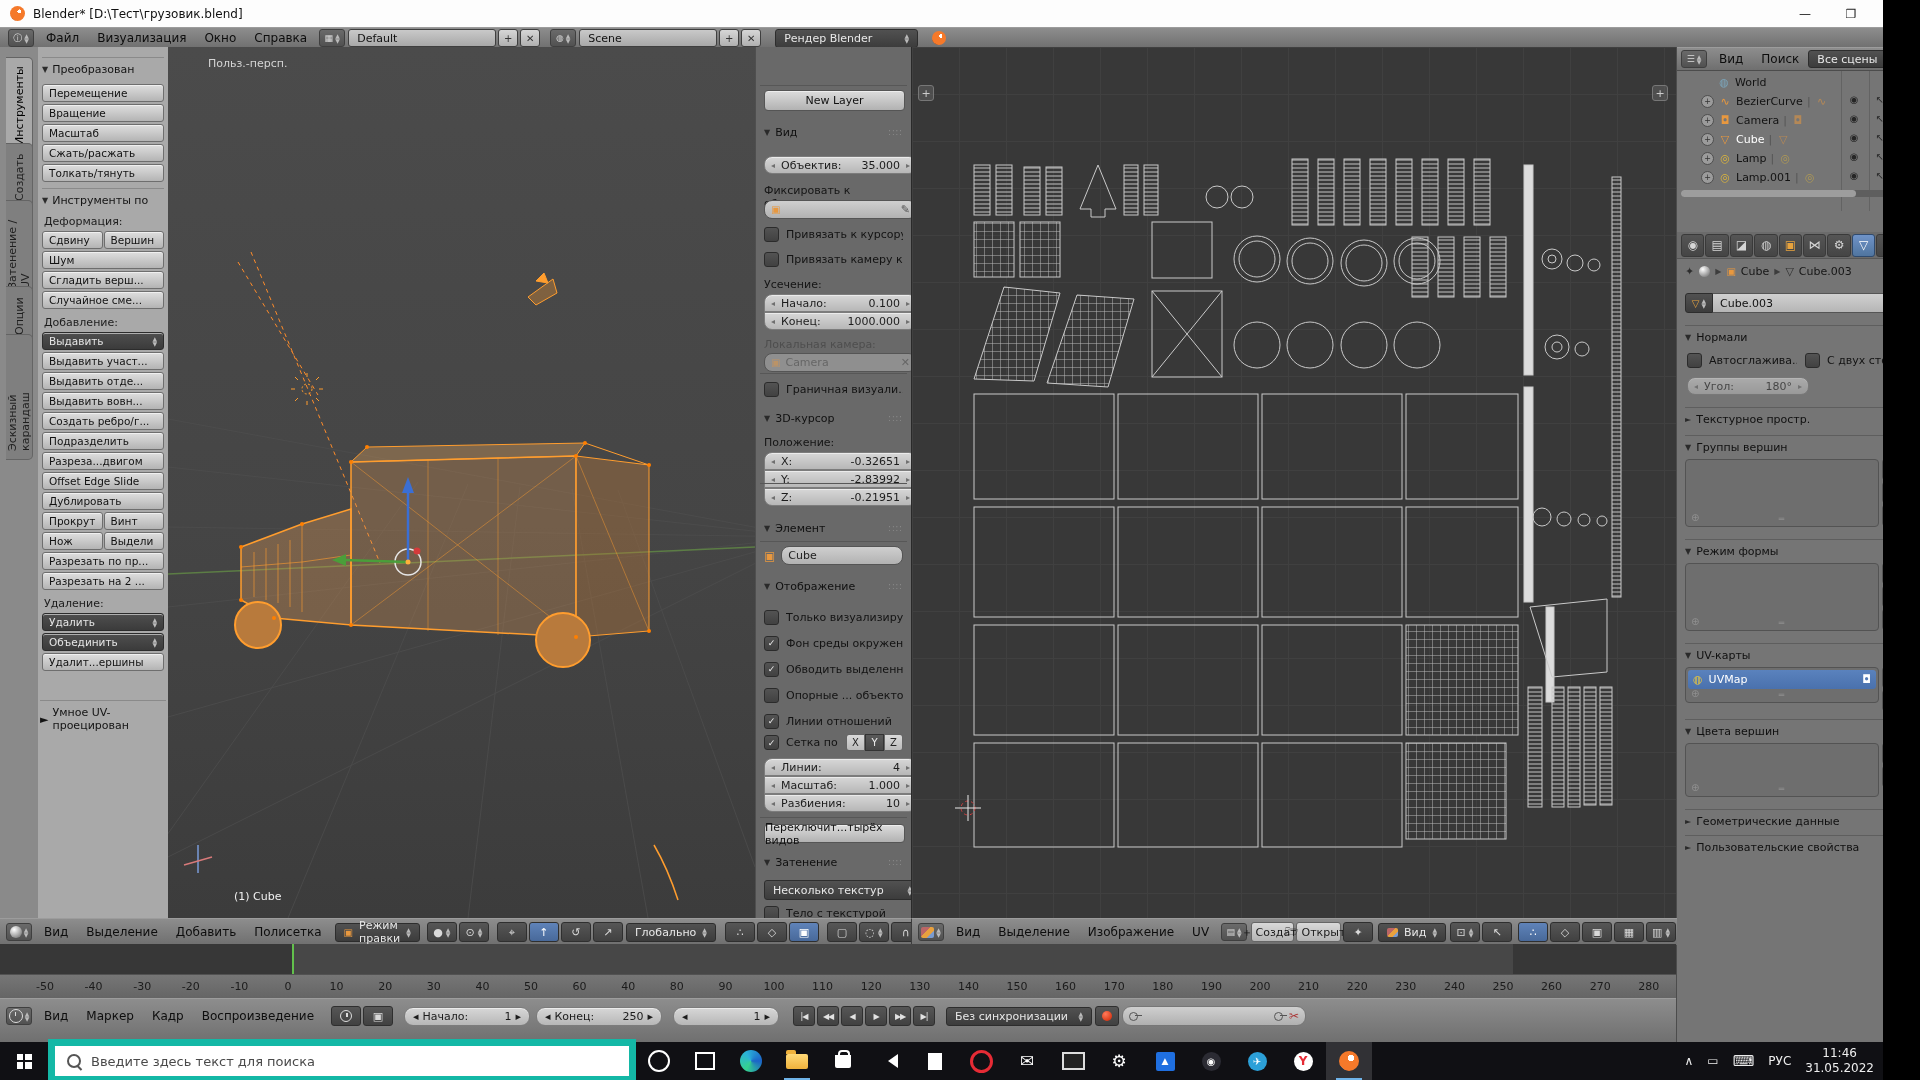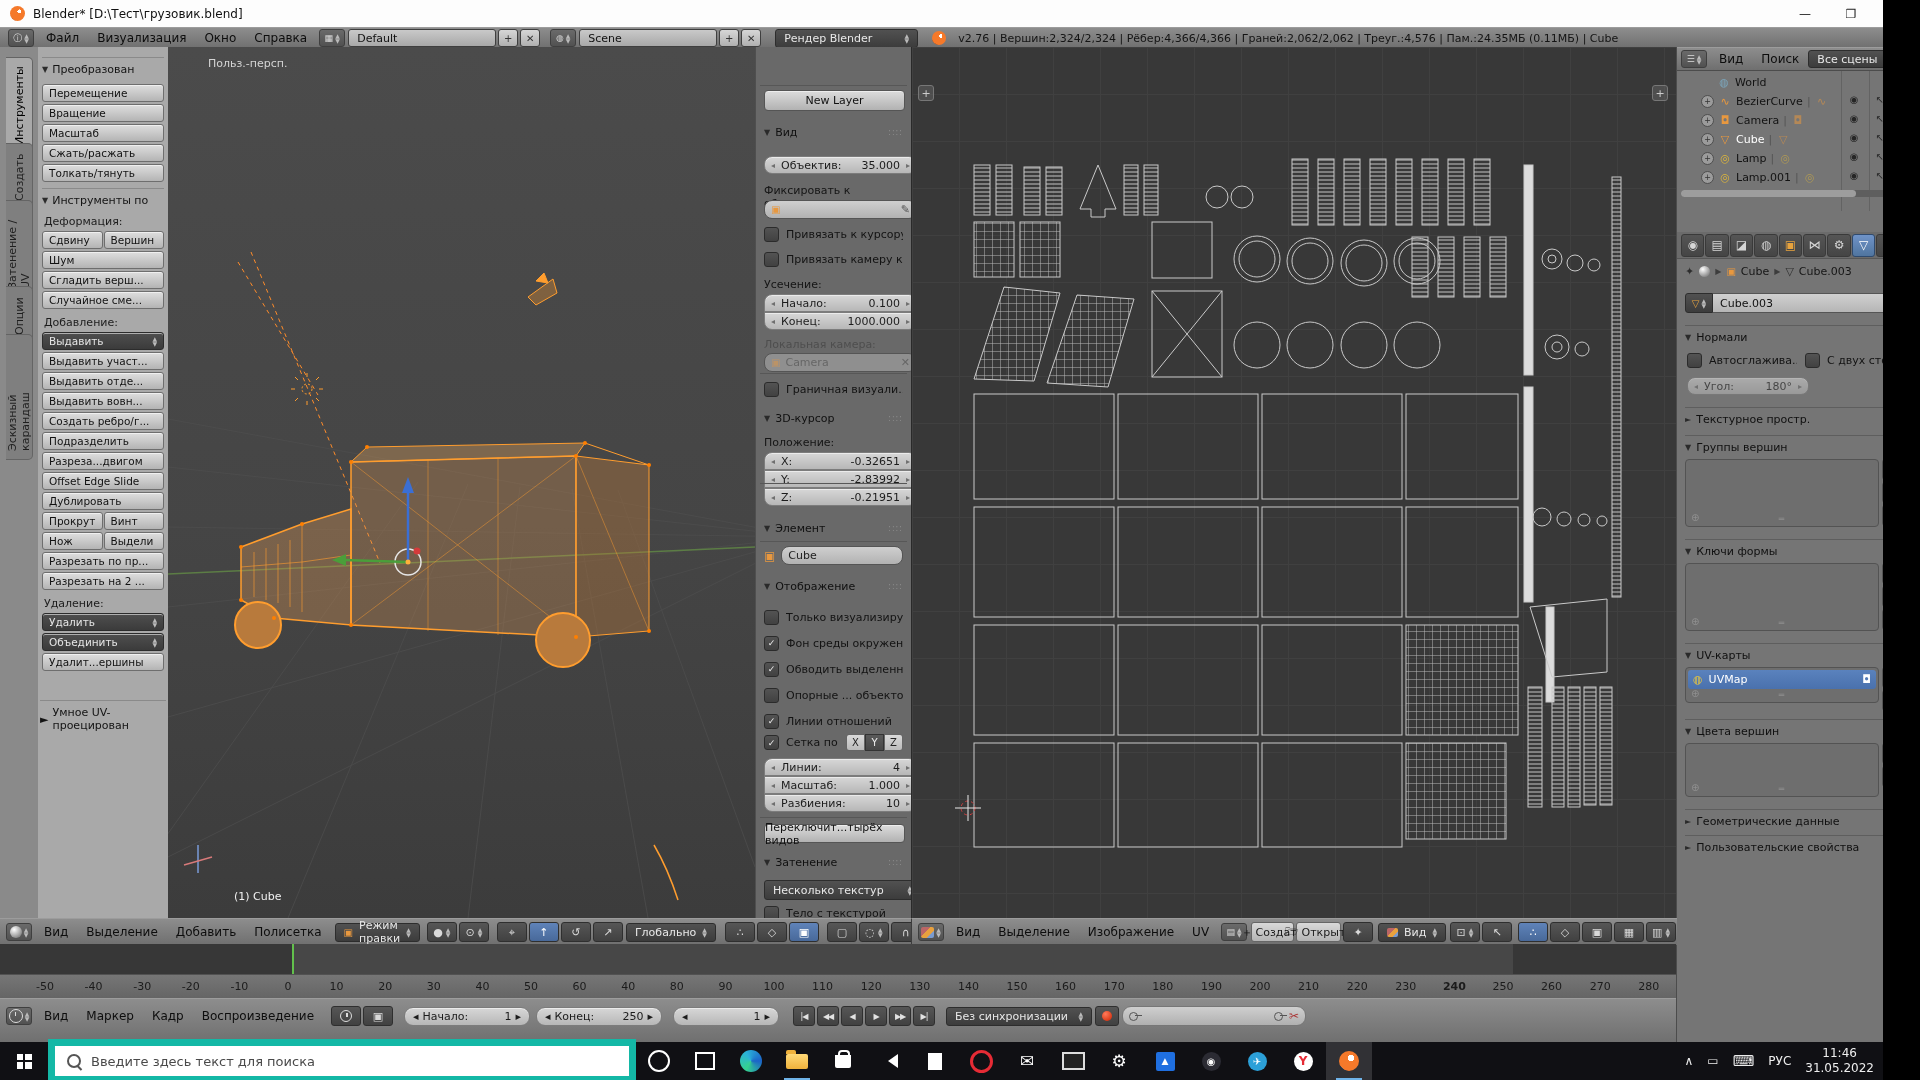--- a/index.html
+++ b/index.html
@@ -234,21 +234,20 @@
     <span class="sqbtn">✕</span>
     <span class="iconbtn" style="margin-left:10px">◍<span class="updn">▲<br>▼</span></span>
     <span class="idfield" style="width:120px">Scene</span>
     <span class="sqbtn">+</span>
     <span class="sqbtn">✕</span>
     <span class="ddark" style="width:125px;margin-left:14px">
       <span>Рендер Blender</span>
         <span class="updn" style="margin-left:auto">▲<br>▼</span>
     </span>
     <span class="blogo" style="width:14px;height:14px;border-radius:50%;margin-left:14px;background:radial-gradient(circle at 62% 36%,#fff 0 14%,#f5792a 15% 72%,#d75f1a 73%)"></span>
-    <span class="stats">v2.76 | Вершин:2,324/2,324 | Рёбер:4,366/4,366 | Граней:2,062/2,062 | Треуг.:4,576 | Пам.:24.35МБ (0.11МБ) | Cube</span>
   </div>
 
   <div id="tstabs" class="abs">
       <div class="vtab active" style="top: 10px; height: 80px;">Инструменты</div>
       <div class="vtab" style="top: 96px; height: 51px;">Создать</div>
       <div class="vtab" style="top: 153px; height: 80px;">Затенение / UV</div>
       <div class="vtab" style="top: 239px; height: 42px;">Опции</div>
       <div class="vtab" style="top: 287px; height: 108px;">Эскизный карандаш</div>
     </div>
 
@@ -886,21 +885,21 @@
         <span class="grip2">═</span>
       </div>
     <div class="sidecol" style="left:205px;top:412px">
       <span class="sidebtn">+</span>
       <span class="sidebtn">−</span>
       <span class="sidebtn dark">▼</span>
       </div>
 
     <div class="prophdr" style="top:492px">
       <span class="tri">▼</span>
-        <span>Ключи формы</span>
+        <span>Режим формы</span>
         <span class="grip">::::</span>
       </div>
     <div class="listbox" style="left:8px;top:516px;width:192px;height:66px">
       <span class="addc">⊕</span>
         <span class="grip2">═</span>
       </div>
     <div class="sidecol" style="left:205px;top:516px">
       <span class="sidebtn">+</span>
       <span class="sidebtn">−</span>
       <span class="sidebtn dark">▼</span>
@@ -1100,21 +1099,21 @@
       <span class="rnum" style="left: 953.4px;">140</span>
       <span class="rnum" style="left: 1002px;">150</span>
       <span class="rnum" style="left: 1050.6px;">160</span>
       <span class="rnum" style="left: 1099.2px;">170</span>
       <span class="rnum" style="left: 1147.8px;">180</span>
       <span class="rnum" style="left: 1196.4px;">190</span>
       <span class="rnum" style="left: 1245px;">200</span>
       <span class="rnum" style="left: 1293.6px;">210</span>
       <span class="rnum" style="left: 1342.2px;">220</span>
       <span class="rnum" style="left: 1390.8px;">230</span>
-      <span class="rnum" style="left: 1439.4px; font-weight: bold;">240</span>
+      <span class="rnum" style="left: 1439.4px;">240</span>
       <span class="rnum" style="left: 1488px;">250</span>
       <span class="rnum" style="left: 1536.6px;">260</span>
       <span class="rnum" style="left: 1585.2px;">270</span>
       <span class="rnum" style="left: 1633.8px;">280</span>
     </div>
   <div id="thdr" class="abs hdr">
     <span class="inner">
       <span class="iconbtn" style="margin-left:6px">
           <span class="clockic"></span>
           <span class="updn">▲<br>▼</span>

